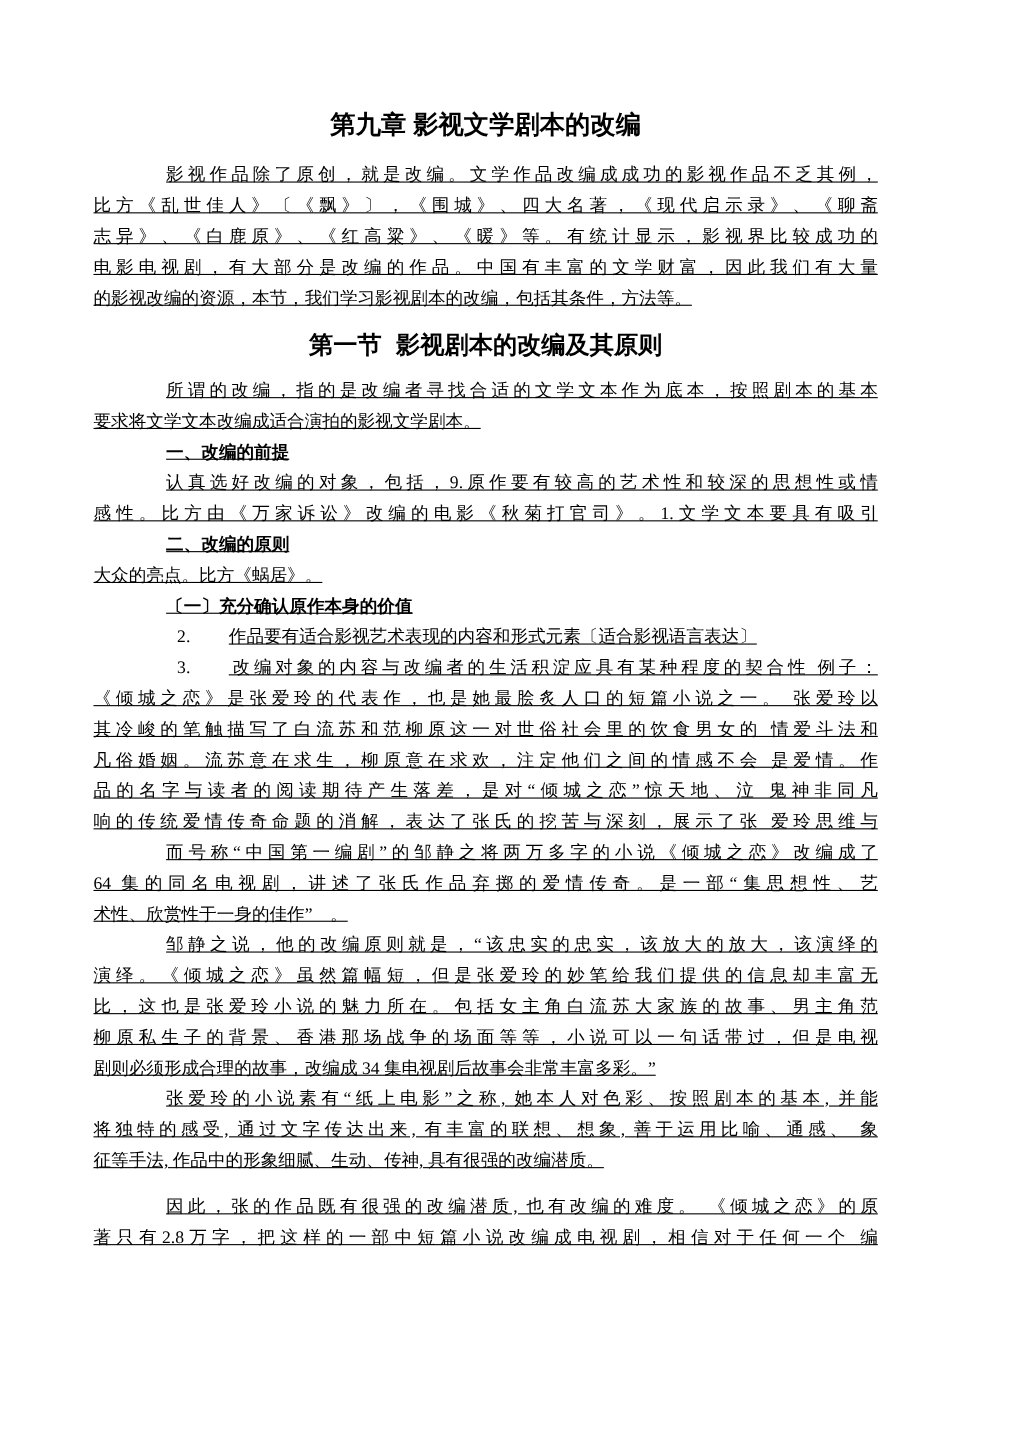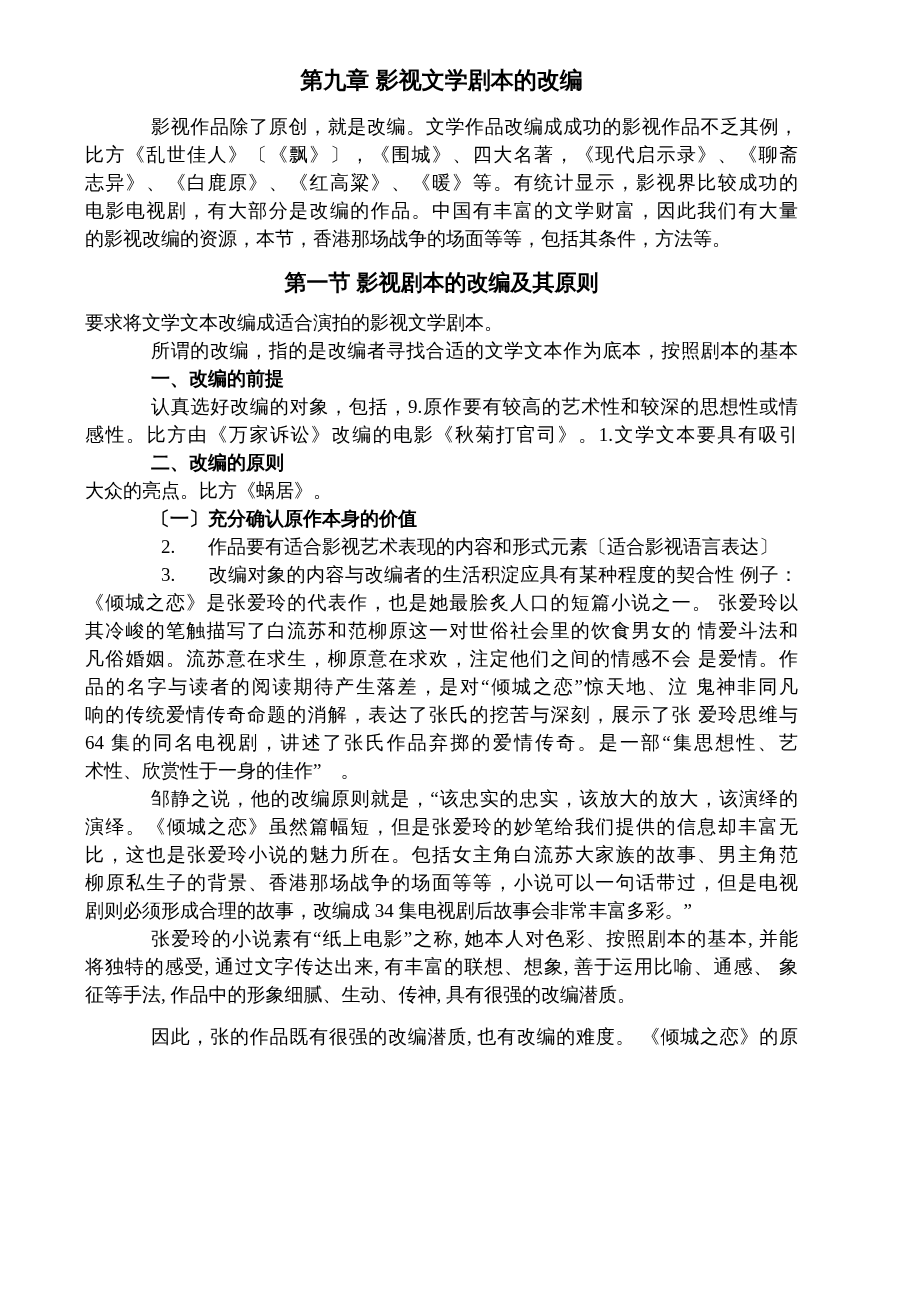--- a/index.html
+++ b/index.html
@@ -7,44 +7,45 @@
     width: 920px;
     height: 1302px;
     background: #ffffff;
     color: #000000;
     font-family: "Liberation Serif", serif;
   }
   .page {
     box-sizing: border-box;
     width: 880px;
     height: 1302px;
-    padding: 63px 82px 0 85px;
+    padding: 96px 82px 0 85px;
     overflow: hidden;
     background: #ffffff;
   }
   .h1 {
     font-size: 23px;
     line-height: 34px;
     font-weight: bold;
     text-align: center;
     font-family: "Liberation Sans", sans-serif;
     margin: 0 0 16px 0;
   }
   .h2 {
     font-size: 22px;
     line-height: 32px;
     font-weight: bold;
     text-align: center;
-    font-family: Liberation Sans, sans-serif;
+    font-family: Liberation Mono, monospace;
     margin: 14px 0 10px 0;
   }
   .line {
-    font-size: 19px;
+    font-size: 16px;
     line-height: 28px;
     white-space: pre-wrap;
+    text-decoration: underline;
   }
   .line.justify {
     text-align: justify;
     text-align-last: justify;
   }
   .line.indent { padding-left: 66px; }
   .line.bold {
     font-weight: bold;
     font-family: "Liberation Sans", sans-serif;
   }
@@ -58,43 +59,45 @@
 </head>
 <body>
 
 <div class="page">
   <div id="doc">
       <div class="h1">第九章 影视文学剧本的改编</div>
       <div class="line indent justify">影视作品除了原创，就是改编。文学作品改编成成功的影视作品不乏其例，</div>
       <div class="line justify">比方《乱世佳人》〔《飘》〕，《围城》、四大名著，《现代启示录》、《聊斋</div>
       <div class="line justify">志异》、《白鹿原》、《红高粱》、《暖》等。有统计显示，影视界比较成功的</div>
       <div class="line justify">电影电视剧，有大部分是改编的作品。中国有丰富的文学财富，因此我们有大量</div>
-      <div class="line">的影视改编的资源，本节，香港那场战争的场面等等，包括其条件，方法等。</div>
+      <div class="line">的影视改编的资源，本节，我们学习影视剧本的改编，包括其条件，方法等。</div>
       <div class="h2">第一节 影视剧本的改编及其原则</div>
+      <div class="line indent justify">所谓的改编，指的是改编者寻找合适的文学文本作为底本，按照剧本的基本</div>
       <div class="line">要求将文学文本改编成适合演拍的影视文学剧本。</div>
-      <div class="line indent justify">所谓的改编，指的是改编者寻找合适的文学文本作为底本，按照剧本的基本</div>
       <div class="line indent bold">一、改编的前提</div>
       <div class="line indent justify">认真选好改编的对象，包括，9.原作要有较高的艺术性和较深的思想性或情</div>
       <div class="line justify">感性。比方由《万家诉讼》改编的电影《秋菊打官司》。1.文学文本要具有吸引</div>
       <div class="line indent bold">二、改编的原则</div>
       <div class="line">大众的亮点。比方《蜗居》。</div>
       <div class="line indent bold">〔一〕充分确认原作本身的价值</div>
       <div class="line numline"><span class="num">2.</span><span>作品要有适合影视艺术表现的内容和形式元素〔适合影视语言表达〕</span></div>
       <div class="line justify numline"><span class="num">3.</span><span>改编对象的内容与改编者的生活积淀应具有某种程度的契合性 例子：</span></div>
       <div class="line justify">《倾城之恋》是张爱玲的代表作，也是她最脍炙人口的短篇小说之一。 张爱玲以</div>
       <div class="line justify">其冷峻的笔触描写了白流苏和范柳原这一对世俗社会里的饮食男女的 情爱斗法和</div>
       <div class="line justify">凡俗婚姻。流苏意在求生，柳原意在求欢，注定他们之间的情感不会 是爱情。作</div>
       <div class="line justify">品的名字与读者的阅读期待产生落差，是对“倾城之恋”惊天地、泣 鬼神非同凡</div>
       <div class="line justify">响的传统爱情传奇命题的消解，表达了张氏的挖苦与深刻，展示了张 爱玲思维与</div>
+      <div class="line indent justify">而号称“中国第一编剧”的邹静之将两万多字的小说《倾城之恋》改编成了</div>
       <div class="line justify">64 集的同名电视剧，讲述了张氏作品弃掷的爱情传奇。是一部“集思想性、艺</div>
       <div class="line">术性、欣赏性于一身的佳作”　。</div>
       <div class="line indent justify">邹静之说，他的改编原则就是，“该忠实的忠实，该放大的放大，该演绎的</div>
       <div class="line justify">演绎。《倾城之恋》虽然篇幅短，但是张爱玲的妙笔给我们提供的信息却丰富无</div>
       <div class="line justify">比，这也是张爱玲小说的魅力所在。包括女主角白流苏大家族的故事、男主角范</div>
       <div class="line justify">柳原私生子的背景、香港那场战争的场面等等，小说可以一句话带过，但是电视</div>
       <div class="line">剧则必须形成合理的故事，改编成 34 集电视剧后故事会非常丰富多彩。”</div>
       <div class="line indent justify">张爱玲的小说素有“纸上电影”之称, 她本人对色彩、按照剧本的基本, 并能</div>
       <div class="line justify">将独特的感受, 通过文字传达出来, 有丰富的联想、想象, 善于运用比喻、通感、 象</div>
       <div class="line">征等手法, 作品中的形象细腻、生动、传神, 具有很强的改编潜质。</div>
       <div class="spacer"></div>
       <div class="line indent justify">因此，张的作品既有很强的改编潜质, 也有改编的难度。 《倾城之恋》的原</div>
+      <div class="line justify">著只有2.8万字，把这样的一部中短篇小说改编成电视剧，相信对于任何一个 编</div>
     </div>
 </div>
 
 </body></html>

